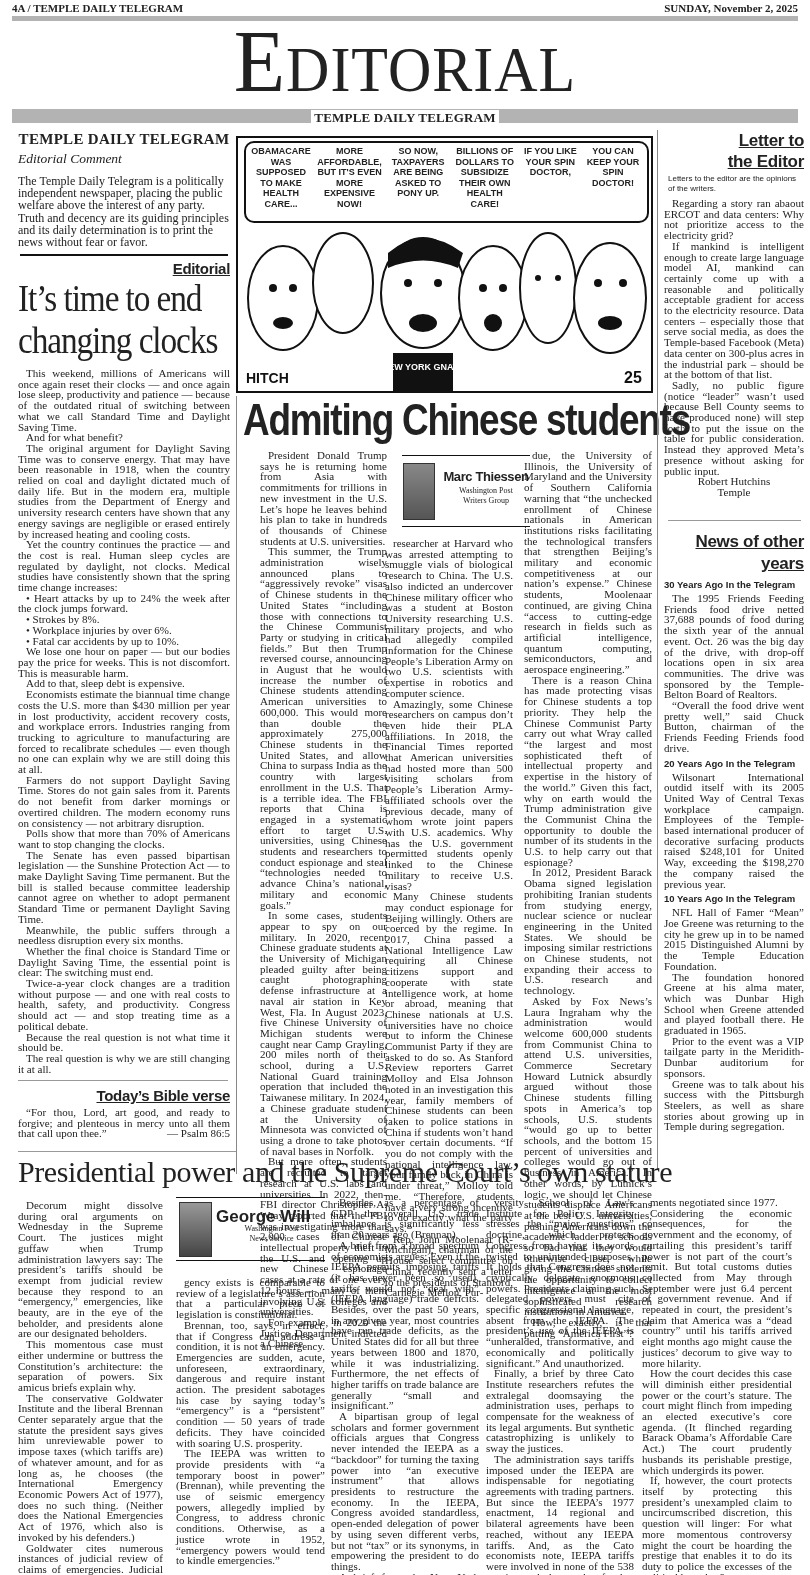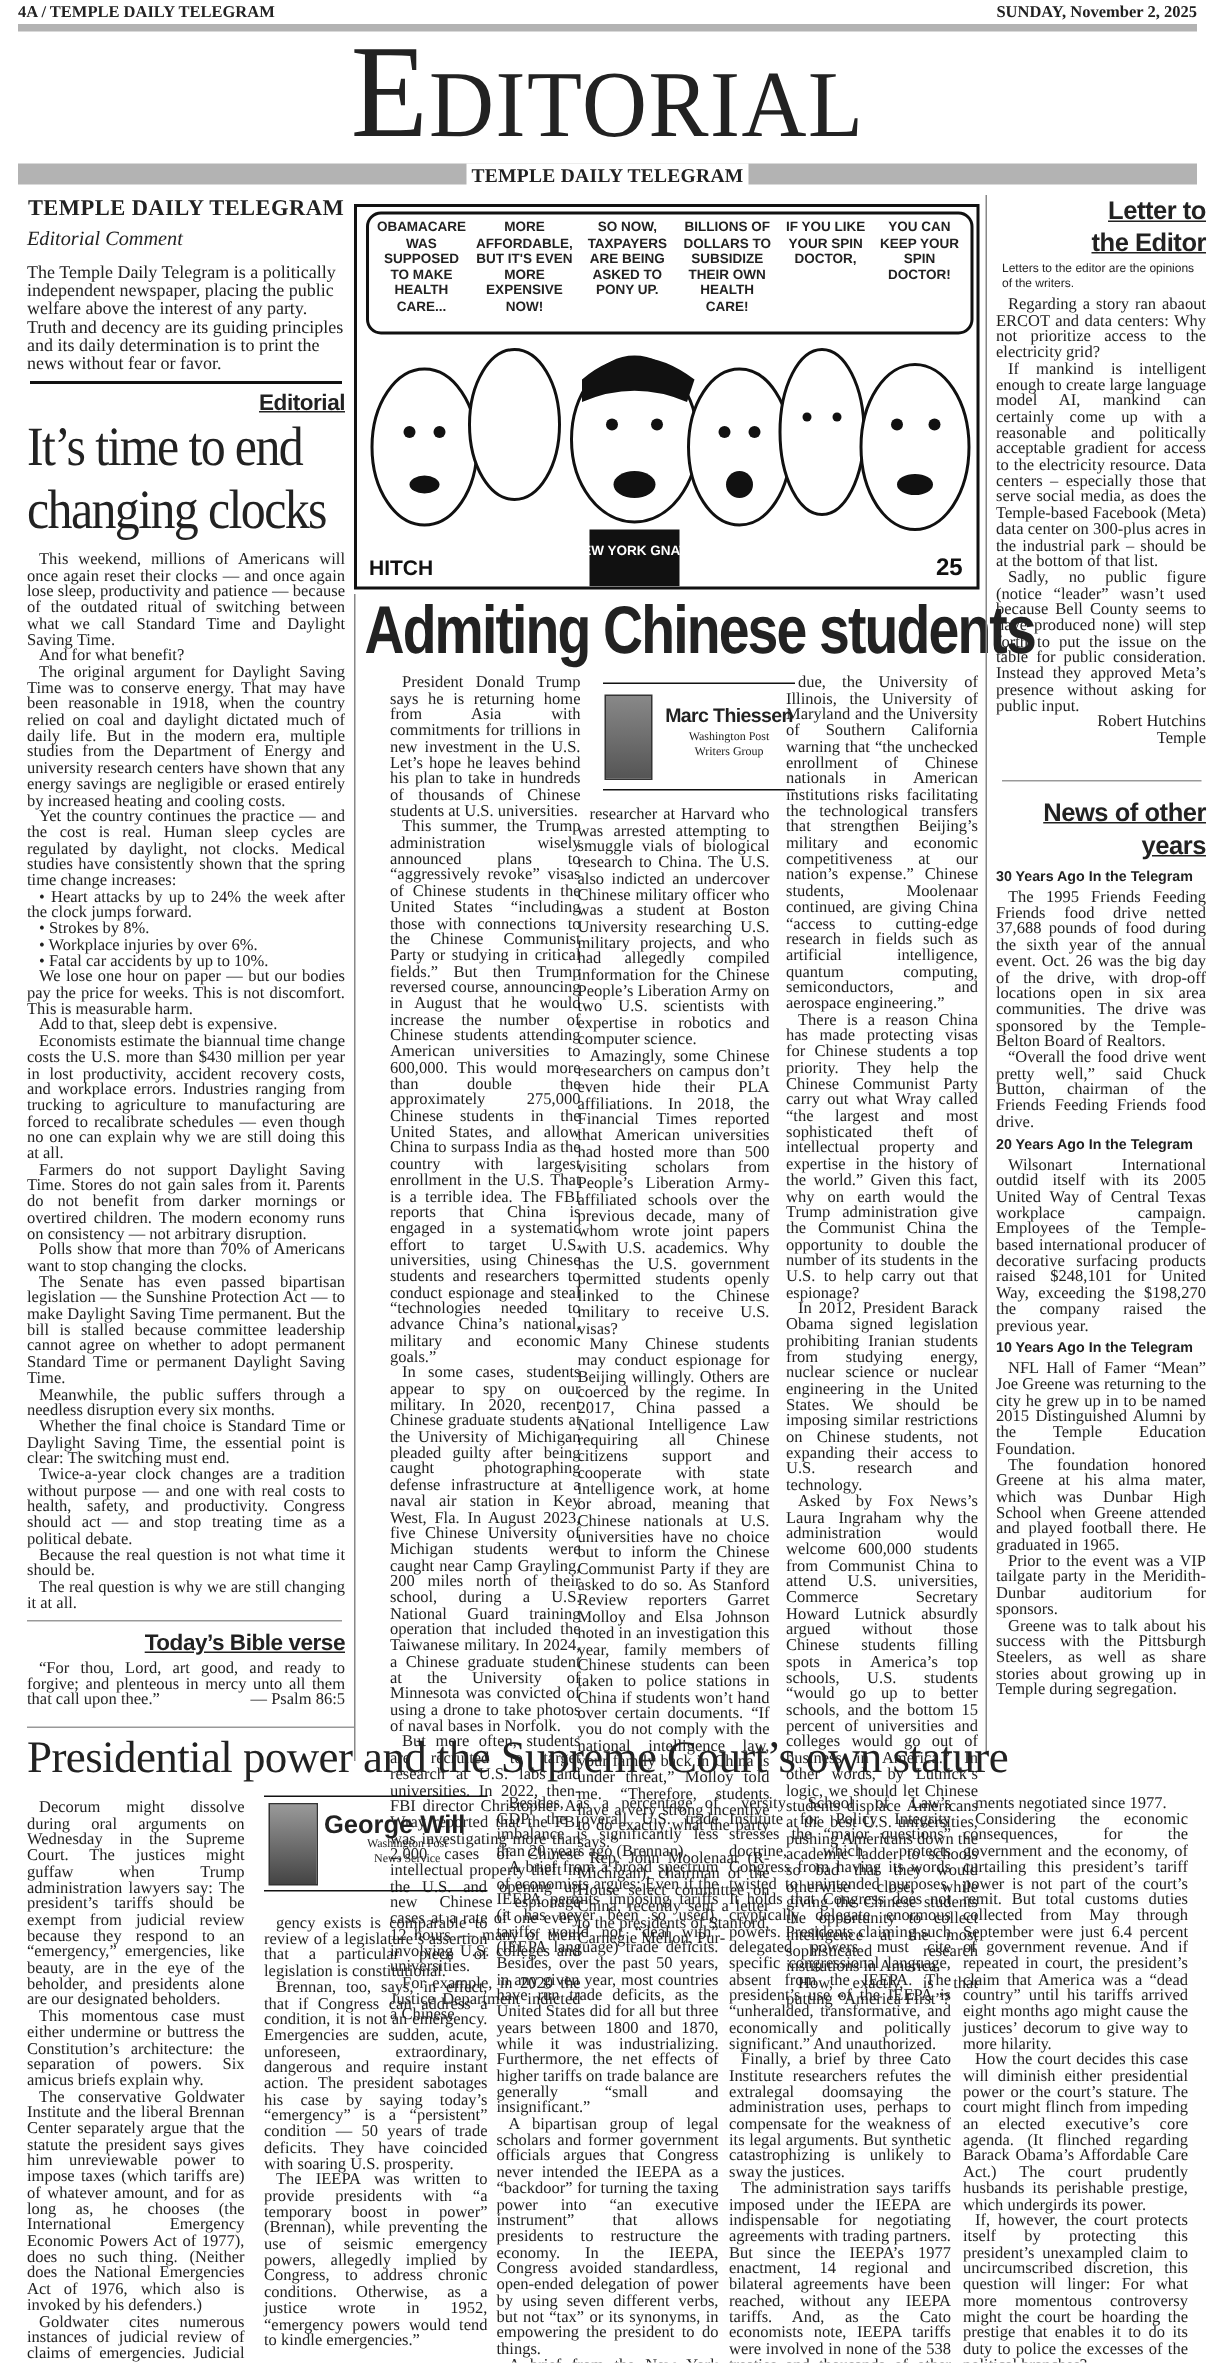--- a/index.html
+++ b/index.html
@@ -150,21 +150,21 @@
   <div class="heading-ul" style="font-size:17px;line-height:21px">
       <div>Letter to</div>
       <div>the Editor</div>
     </div>
   <div style="font-family:'Liberation Sans',sans-serif;font-size:8px;line-height:10px;margin:2px 0 4px 4px">Letters to the editor are the opinions of the writers.</div>
   <div class="body" id="letter-body">
       <p>Regarding a story ran abaout ERCOT and data centers: Why not prioritize access to the electricity grid?</p>
       <p>If mankind is intelligent enough to create large language model AI, mankind can certainly come up with a reasonable and politically acceptable gradient for access to the electricity resource. Data centers – especially those that serve social media, as does the Temple-based Facebook (Meta) data center on 300-plus acres in the industrial park – should be at the bottom of that list.</p>
       <p>Sadly, no public figure (notice “leader” wasn’t used because Bell County seems to have produced none) will step forth to put the issue on the table for public consideration. Instead they approved Meta’s presence without asking for public input.</p>
     </div>
-  <div class="body" style="text-align:right">
+  <div class="body" style="text-align:center">
       <div>Robert Hutchins</div>
       <div>Temple</div>
     </div>
 </div>
 <div class="abs" style="left:668px;top:520px;width:133px;height:1px;background:#999"></div>
 <div class="abs" style="left:664px;top:531px;width:140px">
   <div class="heading-ul" style="font-size:17px;line-height:22px">
       <div>News of other</div>
       <div>years</div>
     </div>

